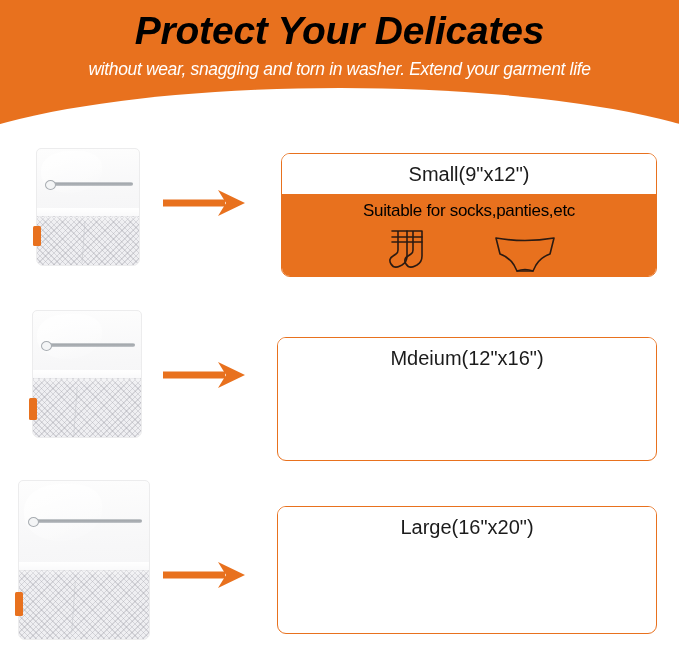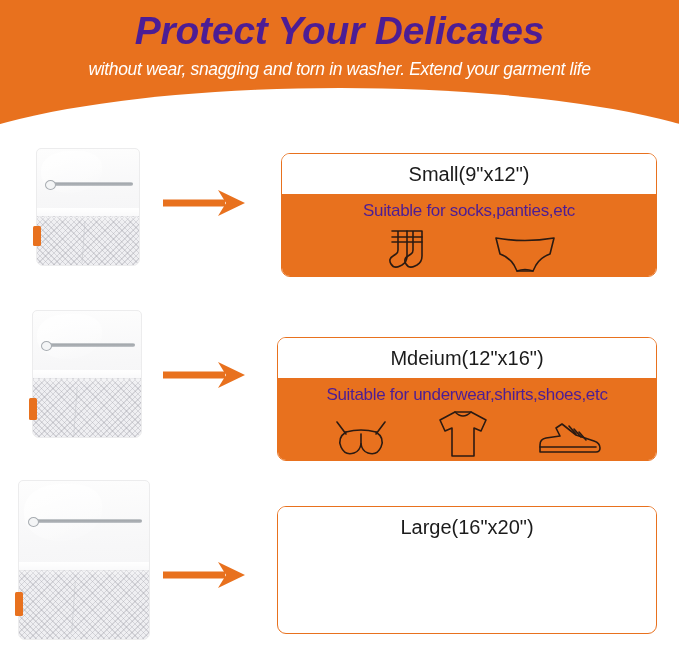--- a/index.html
+++ b/index.html
@@ -18,21 +18,21 @@
   #banner-curve{
     position:absolute;left:-90px;bottom:-150px;
     width:860px;height:186px;
     background:#ffffff;border-radius:50%;
   }
   #title{
     position:absolute;left:0;top:9px;width:679px;
     text-align:center;
     font-size:39px;line-height:44px;
     font-style:italic;font-weight:700;
-    color:#4c1d95;letter-spacing:-0.2px;
+    color:#000000;letter-spacing:-0.2px;
     white-space:nowrap;
   }
   #subtitle{
     position:absolute;left:0;top:57px;width:679px;
     text-align:center;
     font-size:17.5px;line-height:24px;
     font-style:italic;font-weight:400;
     color:#FFFFFF;letter-spacing:-0.35px;
     white-space:nowrap;
   }
@@ -107,21 +107,21 @@
     text-align:center;
     font-size:20px;color:#1b1b1b;font-weight:400;
     background:#ffffff;
     white-space:nowrap;
   }
   .card-body{
     position:absolute;left:0;right:0;bottom:0;top:40px;
     background:#E8711E;
   }
   .card-sub{
-    text-align:center;color:#4c1d95;
+    text-align:center;color:#000000;
     font-size:17px;font-weight:500;
     letter-spacing:-0.3px;
     white-space:nowrap;
     padding-top:7px;
   }
   .icon-strip{
     display:flex;justify-content:center;align-items:flex-end;
     gap:48px;
     margin-top:4px;
   }
@@ -196,41 +196,20 @@
 
   <div class="arrow" style="left:163px;top:60px;width:84px;height:30px;">
     <svg width="84" height="30" viewBox="0 0 84 30">
       <rect x="0" y="11.5" width="62" height="7" fill="#E8711E"></rect>
       <path d="M55 2 L82 15 L55 28 L63 15 Z" fill="#E8711E"></path>
     </svg>
   </div>
 
   <div class="card" style="left:277px;top:37px;width:380px;height:124px;">
     <div class="card-title">Mdeium(12"x16")</div>
-    <div class="card-body">
-      <div class="card-sub">Suitable for underwear,shirts,shoes,etc</div>
-      <div class="icon-strip" style="gap:44px;margin-top:3px;">
-        <svg width="58" height="46" viewBox="0 0 58 46">
-          <path class="ic" d="M5 8 L14 20 M53 8 L44 20"></path>
-          <path class="ic" d="M14 18 q-9 6 -5 15 q4 9 13 6 q6 -2 7 -9"></path>
-          <path class="ic" d="M44 18 q9 6 5 15 q-4 9 -13 6 q-6 -2 -7 -9"></path>
-          <path class="ic" d="M14 18 q15 -4 30 0"></path>
-          <path class="ic" d="M29 20 v10"></path>
-        </svg>
-        <svg width="58" height="52" viewBox="0 0 58 52">
-          <path class="ic" d="M21 4 h16 l15 8 l-5 11 l-7 -3 v28 h-22 V20 l-7 3 l-5 -11 Z"></path>
-          <path class="ic" d="M21 4 q8 8 16 0"></path>
-        </svg>
-        <svg width="66" height="44" viewBox="0 0 66 44">
-          <path class="ic" d="M4 36 h56 q4 0 4 -4 q0 -5 -6 -7 l-18 -6 l-14 -11 l-6 4 l4 8 l-14 2 q-6 1 -6 7 q0 7 0 7 Z"></path>
-          <path class="ic" d="M33 10 l7 8 M38 13 l7 8 M43 16 l7 8"></path>
-          <path class="ic" d="M4 31 h56"></path>
-        </svg>
-      </div>
-    </div>
   </div>
 </div>
 
 <div class="row" id="row-large">
 
   <div class="bag" style="left:18px;top:10px;width:132px;height:160px;">
     <div class="bag-body">
       <div class="bag-sheen"></div>
       <div class="bag-zip" style="left:12px;right:7px;top:38px;"></div>
       <div class="bag-zip-pull" style="left:9px;top:36px;"></div>

